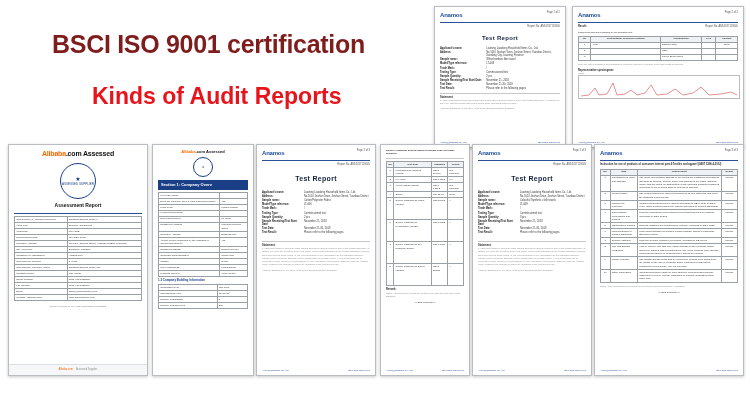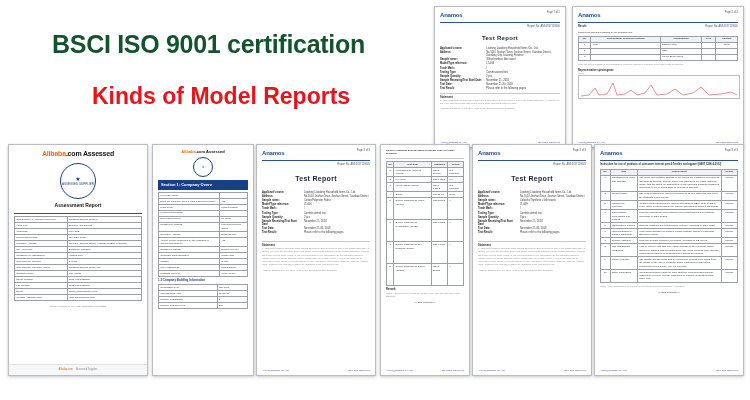--- a/index.html
+++ b/index.html
@@ -10,21 +10,21 @@
     position:relative;
   }
   .stage{position:absolute;inset:0;}
 
   
   .headline{
     position:absolute;left:52px;top:30px;width:420px;
     z-index:40;
   }
   .h-line1{
-    font-size:25px;font-weight:bold;color:#14532d;
+    font-size:25px;font-weight:bold;color:#7f1d1d;
     letter-spacing:-0.3px;white-space:nowrap;
     text-shadow:0 1px 0 #fff, 0 0 2px #fff;
   }
   .h-line2{
     margin-top:24px;margin-left:40px;
     font-size:23px;font-weight:bold;color:#e8141c;
     white-space:nowrap;
     text-shadow:0 1px 0 #fff, 0 0 2px #fff;
   }
 
@@ -690,16 +690,16 @@
       <div class="center small" style="margin-top:3px">****End of Report****</div>
     </div>
     <div class="foot">
       <span>Anmos@Shanghai Co., Ltd.</span>
       <span>http://www.anmos.com</span>
     </div>
   </div>
 
   <div class="headline">
     <div class="h-line1">BSCI ISO 9001 certification</div>
-    <div class="h-line2">Kinds of Model Reports</div>
+    <div class="h-line2">Kinds of Audit Reports</div>
   </div>
 
 </div>
 
 </body></html>

